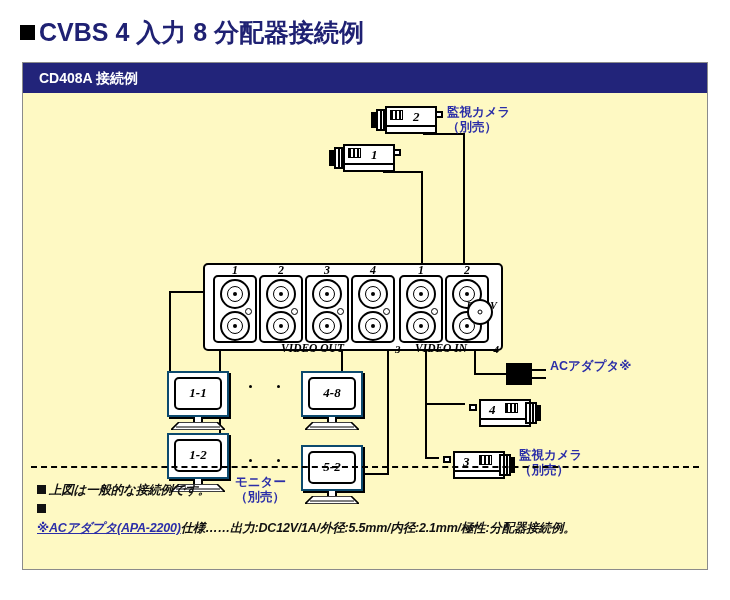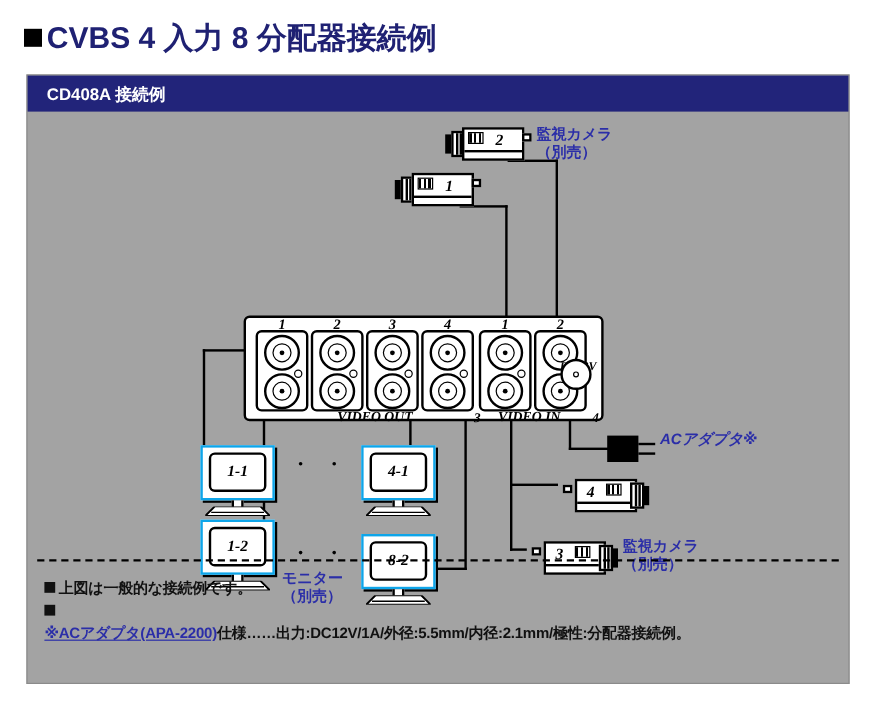--- a/index.html
+++ b/index.html
@@ -27,21 +27,21 @@
     margin-right:4px;
     position:relative;
     top:-1px;
   }
   .panel{
     position:absolute;
     left:22px; top:62px;
     width:686px; height:508px;
     border:1px solid #8b8b8b;
     box-sizing:border-box;
-    background:#a3a3a3;
+    background:#fef9c3;
   }
   .panel-header{
     position:absolute;
     left:0; top:0;
     width:100%; height:30px;
     background:#22247a;
     box-sizing:border-box;
   }
   .panel-header-label{
     position:absolute;
@@ -59,20 +59,21 @@
   .divider{
     position:absolute;
     left:8px; top:403px;
     width:668px; height:0;
     border-top:2px dashed #000;
   }
   .notes{
     position:absolute;
     left:14px; top:418px;
     width:660px;
+    font-style:italic;
   }
   .note-line{
     font-size:12.5px;
     font-weight:700;
     color:#111111;
     line-height:19px;
     white-space:nowrap;
     letter-spacing:-0.2px;
   }
   .note-line .sq{
@@ -265,21 +266,21 @@
     border:1.5px solid #000;
     box-sizing:border-box;
     background:repeating-linear-gradient(90deg,#000 0 2px,#fff 2px 4px);
   }
 
   
   .monitor{position:absolute;width:62px;height:58px;}
   .mon-case{
     position:absolute;
     left:0;top:0;width:62px;height:46px;
-    border:2px solid #0ea5e9;
+    border:2px solid #0c4a6e;
     box-sizing:border-box;
     background:#fff;
     box-shadow:2px 2px 0 #000;
   }
   .mon-screen{
     position:absolute;
     left:5px;top:4px;right:5px;bottom:5px;
     border:2px solid #000;
     border-radius:5px;
     box-sizing:border-box;
@@ -449,21 +450,21 @@
     <div class="lbl-blue" style="left:424px;top:12px;">
       <span>監視カメラ</span><br>
       <span>（別売）</span>
     </div>
 
     <div class="adapter" style="left:483px;top:268px;">
       <div class="blk"></div>
       <div class="pin" style="top:8px;"></div>
       <div class="pin" style="top:16px;"></div>
     </div>
-    <div class="lbl-blue" style="left:527px;top:266px;font-style:italic;">
+    <div class="lbl-blue" style="left:527px;top:266px;">
       <span>ACアダプタ※</span><br>
     </div>
 
     <div class="camera" style="left:442px;top:303px;">
       <div class="cam-plug" style="left:4px;"></div>
       <div class="cam-body">
         <div class="split"></div>
       </div>
       <div class="cam-num" style="left:24px;">4</div>
       <div class="cam-grill" style="left:40px;"></div>
@@ -517,35 +518,35 @@
         <svg width="54" height="8" viewBox="0 0 54 8">
             <polygon points="8,0 46,0 54,8 0,8" fill="#fff" stroke="#000" stroke-width="1.6"></polygon>
             <line x1="5" y1="5" x2="49" y2="5" stroke="#000" stroke-width="1.2"></line>
           </svg>
       </div>
     </div>
 
     <div class="monitor" style="left:278px;top:278px;">
       <div class="mon-case">
         <div class="mon-screen"></div>
-        <div class="mon-num">4-1</div>
+        <div class="mon-num">4-8</div>
       </div>
       <div class="mon-neck"></div>
       <div class="mon-base">
         <svg width="54" height="8" viewBox="0 0 54 8">
             <polygon points="8,0 46,0 54,8 0,8" fill="#fff" stroke="#000" stroke-width="1.6"></polygon>
             <line x1="5" y1="5" x2="49" y2="5" stroke="#000" stroke-width="1.2"></line>
           </svg>
       </div>
     </div>
 
     <div class="monitor" style="left:278px;top:352px;">
       <div class="mon-case">
         <div class="mon-screen"></div>
-        <div class="mon-num">8-2</div>
+        <div class="mon-num">5-2</div>
       </div>
       <div class="mon-neck"></div>
       <div class="mon-base">
         <svg width="54" height="8" viewBox="0 0 54 8">
             <polygon points="8,0 46,0 54,8 0,8" fill="#fff" stroke="#000" stroke-width="1.6"></polygon>
             <line x1="5" y1="5" x2="49" y2="5" stroke="#000" stroke-width="1.2"></line>
           </svg>
       </div>
     </div>
 

